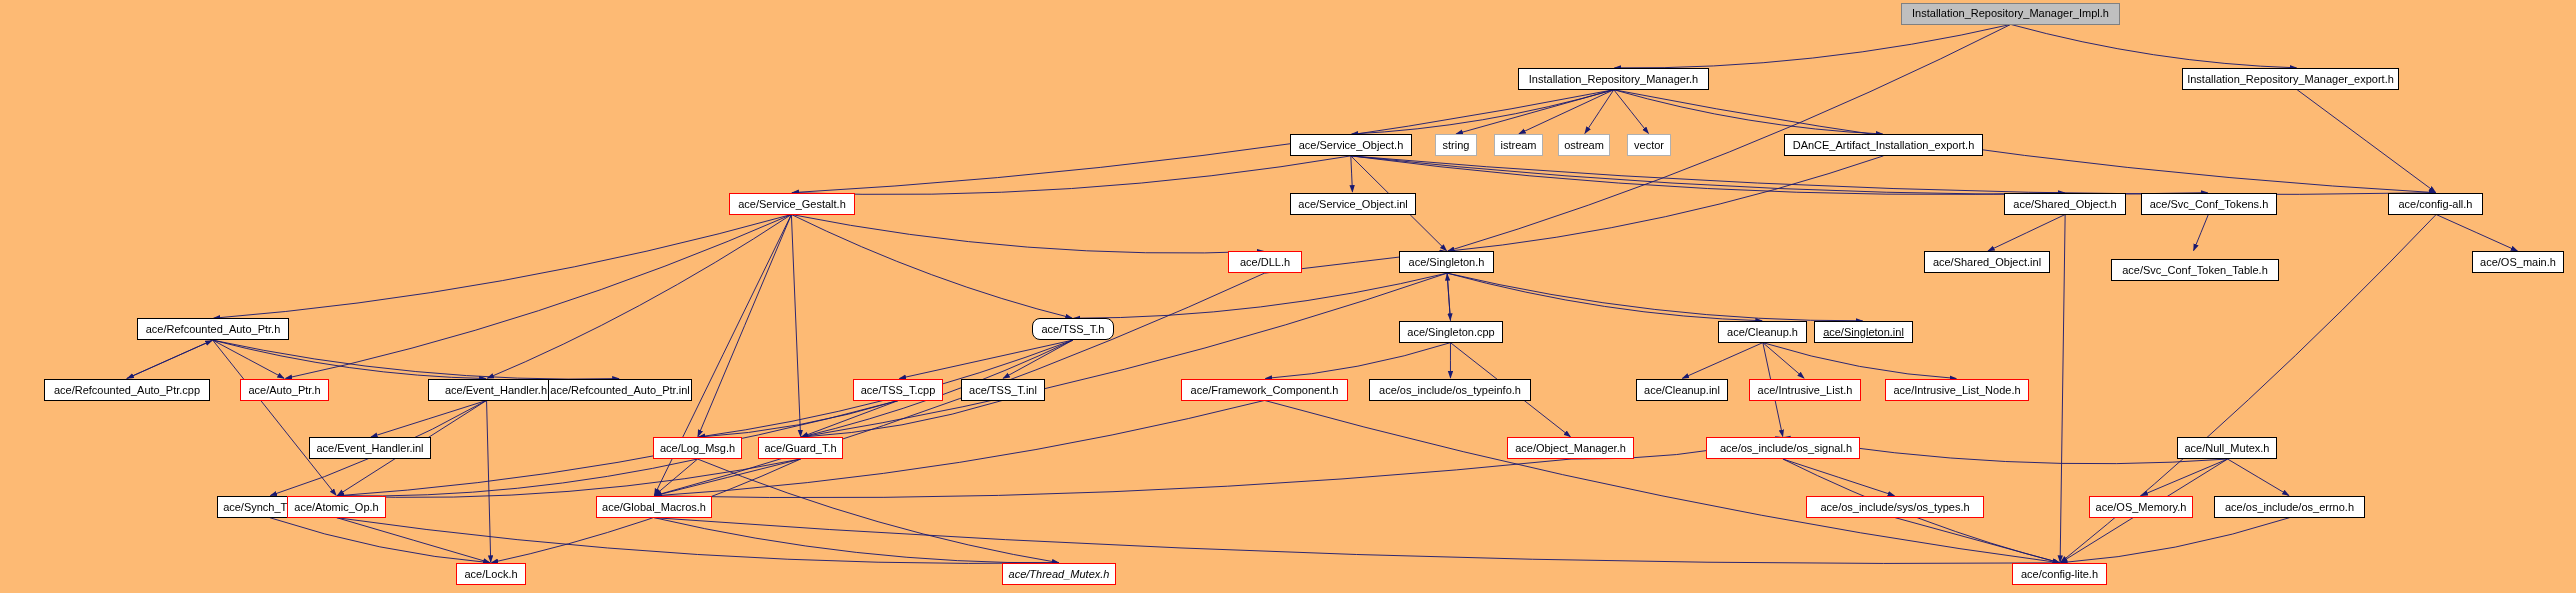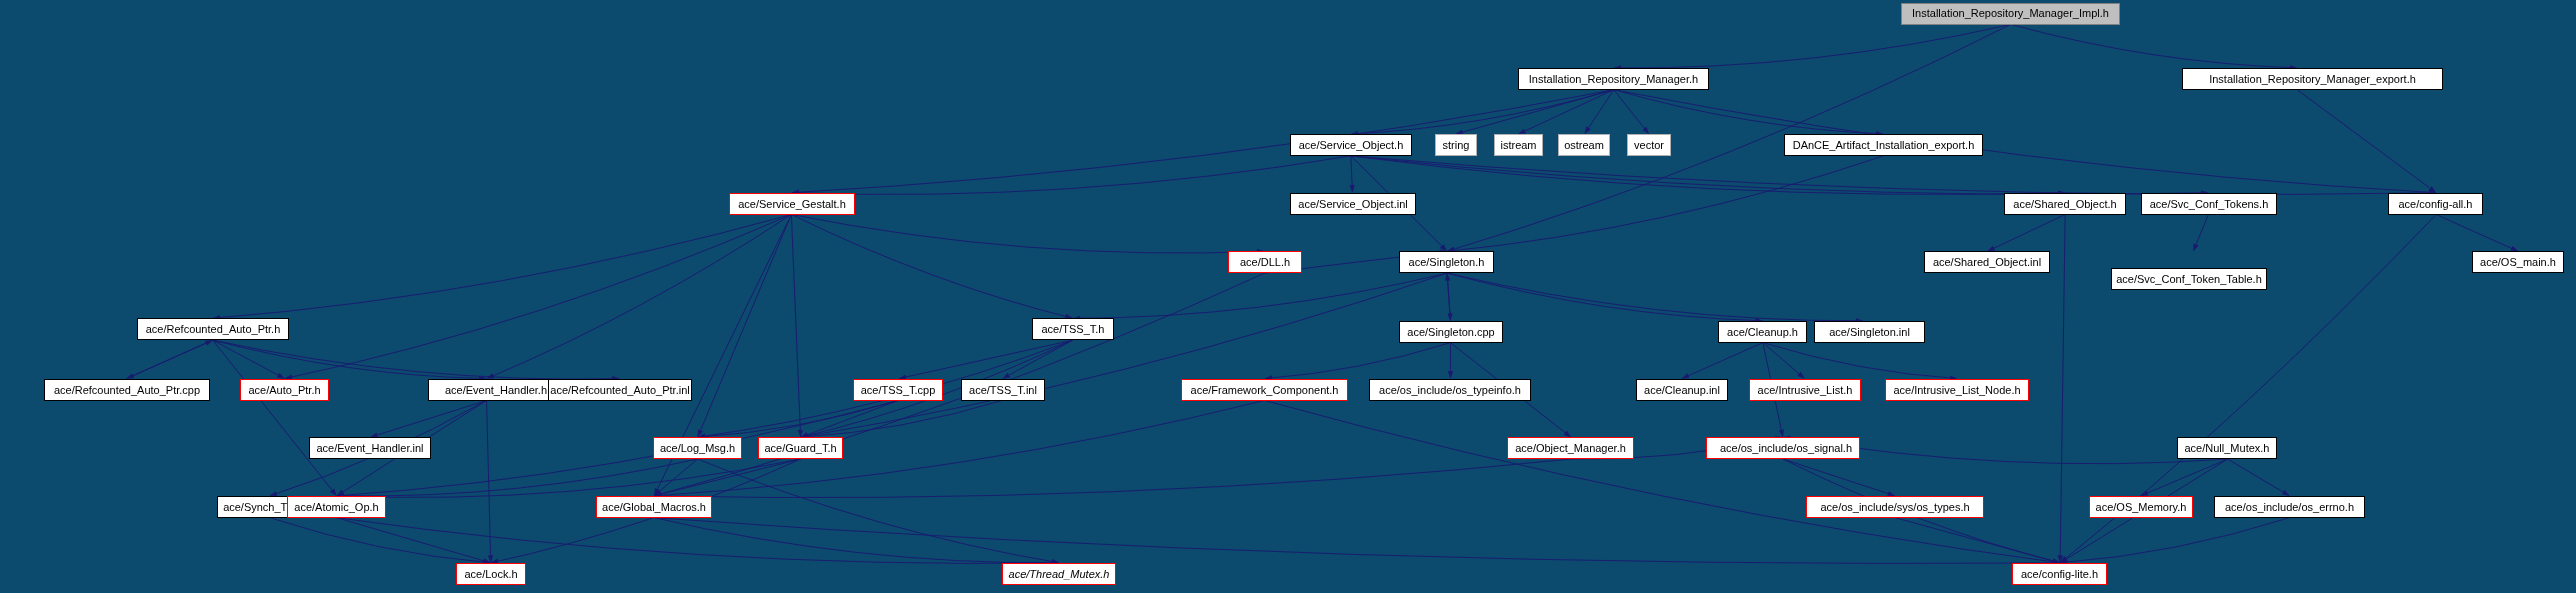--- a/index.html
+++ b/index.html
@@ -1,20 +1,20 @@
 <!DOCTYPE html>
 <html style="font-size:13.4px"><head>
 <meta charset="utf-8">
 <style>
   html,body{margin:0;padding:0;background:#ffffff;}
   #canvas{
     position:relative;
     width:2576px;
     height:594px;
-    background:#0c4a6e;
+    background:#fdba74;
     font-family:"Liberation Sans", sans-serif;
     overflow:hidden;
   }
   svg#edges{position:absolute;left:0;top:0;width:2576px;height:594px;pointer-events:none;}
   .node{
     position:absolute;
     box-sizing:border-box;
     border:0.8px solid #000000;
     background:#ffffff;
     color:#000000;
@@ -135,21 +135,21 @@
         <path d="M2660,548 Q2394.9994017019253,566.8844528140303 2129.9988034038506,522.0489056280605" fill="none" stroke="#191970" stroke-width="1.1" marker-end="url(#arrow)"></path>
       </g>
   </svg>
   <div id="node-layer">
       <div class="node grey" style="left: 1901px; top: 2.5px; width: 219px;">
         <span class="node-label">Installation_Repository_Manager_Impl.h</span>
       </div>
       <div class="node " style="left: 1518px; top: 68px; width: 191px;">
         <span class="node-label">Installation_Repository_Manager.h</span>
       </div>
-      <div class="node " style="left: 2182px; top: 68px; width: 261px;">
+      <div class="node " style="left: 2182px; top: 68px; width: 217px;">
         <span class="node-label">Installation_Repository_Manager_export.h</span>
       </div>
       <div class="node " style="left: 1290px; top: 134px; width: 122px;">
         <span class="node-label">ace/Service_Object.h</span>
       </div>
       <div class="node sys" style="left: 1435px; top: 134px; width: 42px;">
         <span class="node-label">string</span>
       </div>
       <div class="node sys" style="left: 1494px; top: 134px; width: 49px;">
         <span class="node-label">istream</span>
@@ -180,39 +180,39 @@
       </div>
       <div class="node red" style="left: 1228px; top: 251px; width: 74px;">
         <span class="node-label">ace/DLL.h</span>
       </div>
       <div class="node " style="left: 1399px; top: 251px; width: 95px;">
         <span class="node-label">ace/Singleton.h</span>
       </div>
       <div class="node " style="left: 1924px; top: 251px; width: 126px;">
         <span class="node-label">ace/Shared_Object.inl</span>
       </div>
-      <div class="node " style="left: 2111px; top: 268px; width: 156px; justify-content: center;">
+      <div class="node " style="left: 2111px; top: 259px; width: 168px; justify-content: center;">
         <span class="node-label">ace/Svc_Conf_Token_Table.h</span>
       </div>
       <div class="node " style="left: 2472px; top: 251px; width: 92px;">
         <span class="node-label">ace/OS_main.h</span>
       </div>
       <div class="node " style="left: 137px; top: 318px; width: 152px;">
         <span class="node-label">ace/Refcounted_Auto_Ptr.h</span>
       </div>
-      <div class="node " style="left: 1032px; top: 318px; width: 82px;">
+      <div class="node " style="left: 1032px; top: 318px; width: 82px; border-radius: 8px;">
         <span class="node-label">ace/TSS_T.h</span>
       </div>
       <div class="node " style="left: 1399px; top: 321px; width: 104px;">
         <span class="node-label">ace/Singleton.cpp</span>
       </div>
       <div class="node " style="left: 1718px; top: 321px; width: 89px;">
         <span class="node-label">ace/Cleanup.h</span>
       </div>
-      <div class="node " style="left: 1814px; top: 321px; width: 111px;">
+      <div class="node " style="left: 1814px; top: 321px; width: 99px; text-decoration: underline;">
         <span class="node-label">ace/Singleton.inl</span>
       </div>
       <div class="node " style="left: 2177px; top: 437px; width: 100px;">
         <span class="node-label">ace/Null_Mutex.h</span>
       </div>
       <div class="node " style="left: 44px; top: 379px; width: 166px;">
         <span class="node-label">ace/Refcounted_Auto_Ptr.cpp</span>
       </div>
       <div class="node red" style="left: 240px; top: 379px; width: 89px;">
         <span class="node-label">ace/Auto_Ptr.h</span>

